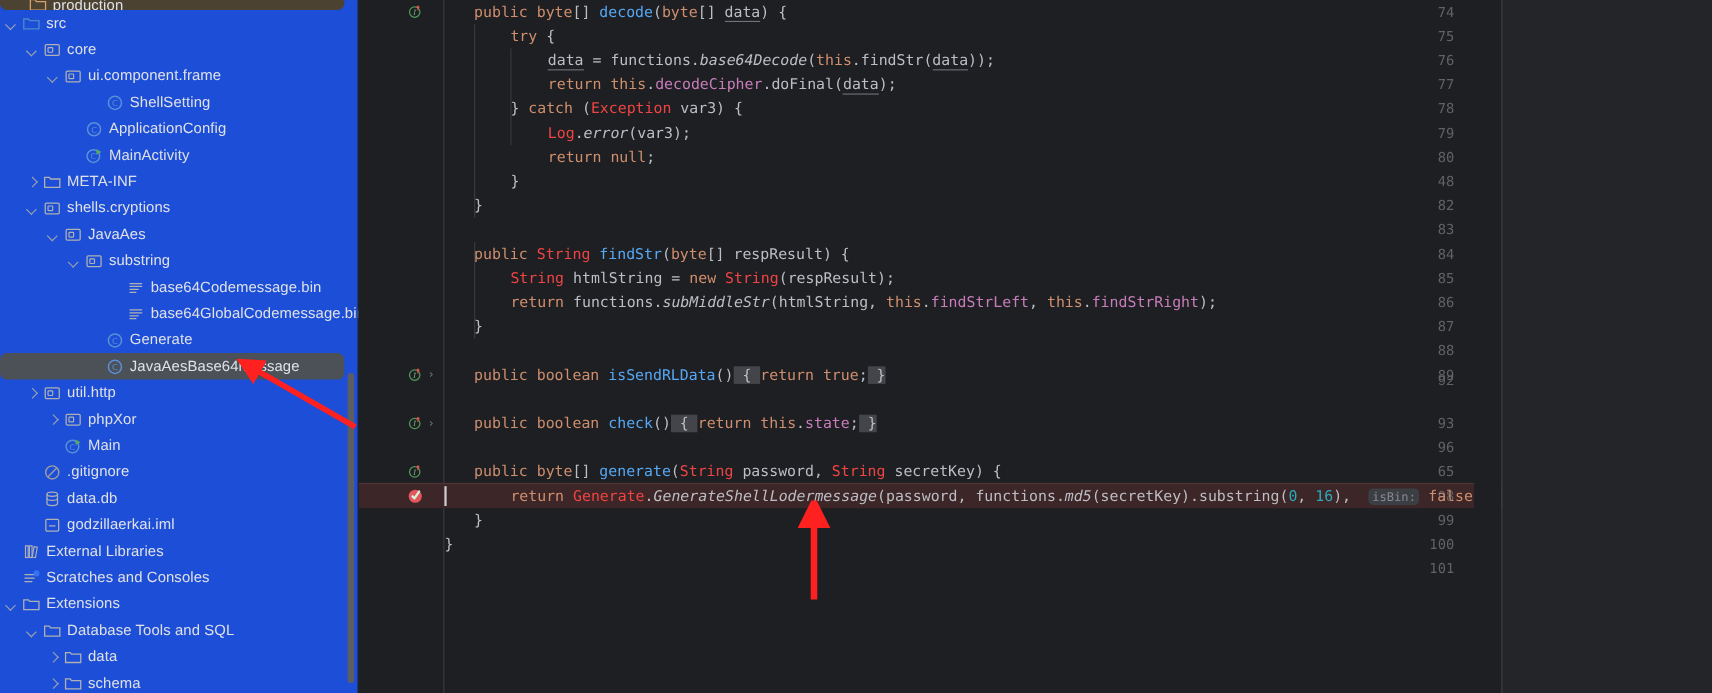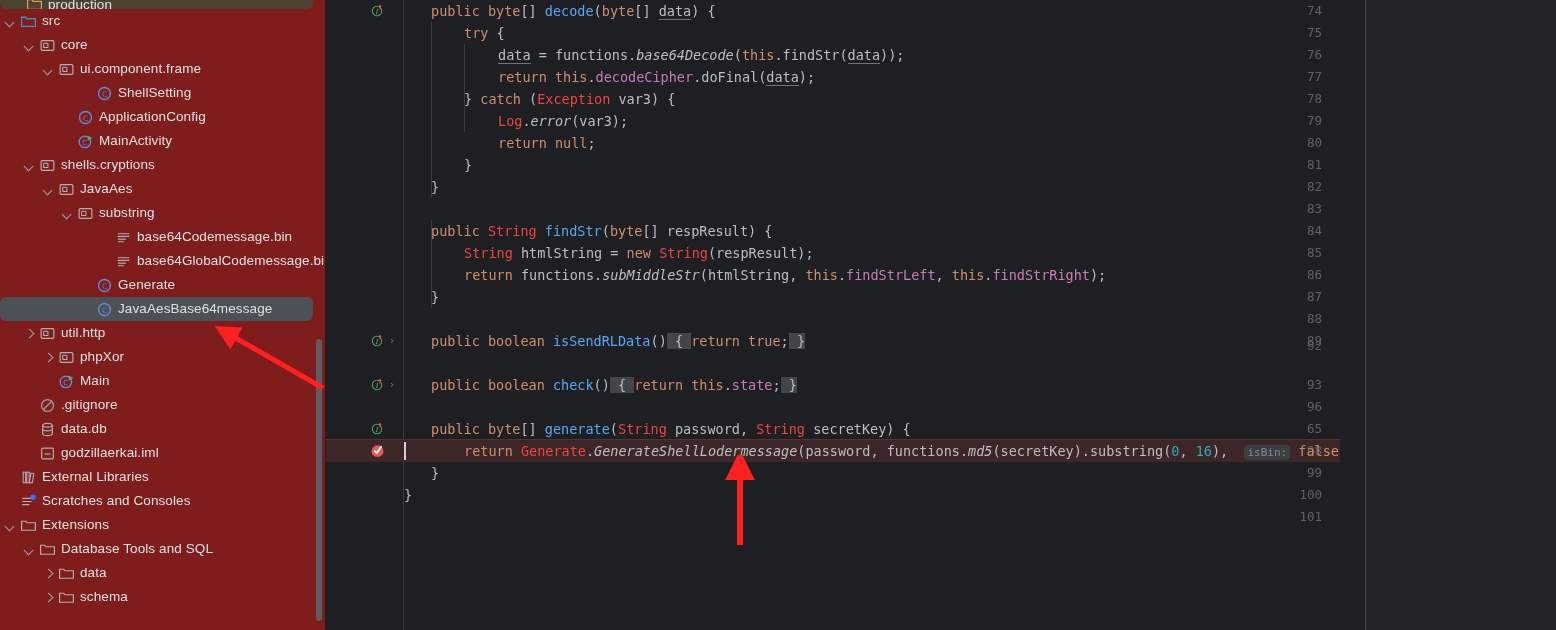--- a/index.html
+++ b/index.html
@@ -7,21 +7,21 @@
     width:1556px;height:630px;overflow:hidden;
     background:#2b2d30;
     font-family:"Liberation Sans",sans-serif;
     -webkit-font-smoothing:antialiased;
   }
   #app{position:relative;width:1556px;height:630px;overflow:hidden;}
 
   
   #sidebar{
     position:absolute;left:0;top:0;width:326px;height:630px;
-    background:#7f1d1d;overflow:hidden;
+    background:#1d4ed8;overflow:hidden;
   }
   .tree-row{
     position:relative;height:24px;line-height:24px;
     white-space:nowrap;font-size:13.5px;color:#dfe1e5;
     display:flex;align-items:center;cursor:default;
   }
   .tree-row.partial{height:9px;line-height:9px;overflow:hidden;}
   .tree-row.selected{background:#4c5057;border-radius:6px;width:313px;}
   .tree-row.prodrow{background:#4b4232;width:313px;border-radius:0 0 6px 6px;}
   .arrow{
@@ -191,20 +191,30 @@
             <svg width="17" height="17" viewBox="0 0 16 16">
               <circle cx="7.4" cy="8.4" r="5.4" fill="none" stroke="#5a8fd6" stroke-width="1.3"></circle>
               <text x="7.2" y="11.2" font-size="6.6" fill="#5a8fd6" text-anchor="middle" font-family="DejaVu Sans">C</text>
               <path d="M10 2.4 L14.4 4.8 L10 7.2 z" fill="#59a869"></path>
             </svg>
           </span>
           <span class="lbl">MainActivity</span>
         </div>
         <div class="tree-row">
           <div style="width: 23px; flex: 0 0 auto;"></div>
+          <span class="arrow right"></span>
+          <span class="ico">
+            <svg width="17" height="17" viewBox="0 0 16 16">
+              <path d="M1.5 4h4l1.1 1.4H14.5v7.1h-13z" fill="none" stroke="#afb1b3" stroke-width="1.1"></path>
+            </svg>
+          </span>
+          <span class="lbl">META-INF</span>
+        </div>
+        <div class="tree-row">
+          <div style="width: 23px; flex: 0 0 auto;"></div>
           <span class="arrow down"></span>
           <span class="ico">
             <svg width="17" height="17" viewBox="0 0 16 16">
               <rect x="2" y="3.4" width="12" height="9.2" rx="1" fill="none" stroke="#afb1b3" stroke-width="1.1"></rect>
               <rect x="4.4" y="5.9" width="4" height="4" rx="0.6" fill="none" stroke="#afb1b3" stroke-width="1"></rect>
             </svg>
           </span>
           <span class="lbl">shells.cryptions</span>
         </div>
         <div class="tree-row">
@@ -421,21 +431,21 @@
             <circle cx="8" cy="8" r="5.4" fill="none" stroke="#4f9a5a" stroke-width="1.3"></circle>
             <text x="8" y="11" font-size="7.5" fill="#7cb585" text-anchor="middle" font-family="DejaVu Serif" font-style="italic">I</text>
             <path d="M11.4 6.4 L11.4 1.8 M9.9 3.3 L11.4 1.8 L12.9 3.3" stroke="#e05252" stroke-width="1.2" fill="none"></path>
           </svg></div>
         <div class="ln" style="top: 22px;">75</div>
         <div class="ln" style="top: 44px;">76</div>
         <div class="ln" style="top: 66px;">77</div>
         <div class="ln" style="top: 88px;">78</div>
         <div class="ln" style="top: 110px;">79</div>
         <div class="ln" style="top: 132px;">80</div>
-        <div class="ln" style="top: 154px;">81</div>
+        <div class="ln" style="top: 154px;">48</div>
         <div class="ln" style="top: 176px;">82</div>
         <div class="ln" style="top: 198px;">83</div>
         <div class="ln" style="top: 220px;">84</div>
         <div class="ln" style="top: 242px;">85</div>
         <div class="ln" style="top: 264px;">86</div>
         <div class="ln" style="top: 286px;">87</div>
         <div class="ln" style="top: 308px;">88</div>
         <div class="ln" style="top: 330px;">89</div>
         <div class="gutter-ico" style="top: 330px;"><svg width="14" height="14" viewBox="0 0 16 16" style="margin-top: 4px;">
             <circle cx="8" cy="8" r="5.4" fill="none" stroke="#4f9a5a" stroke-width="1.3"></circle>

